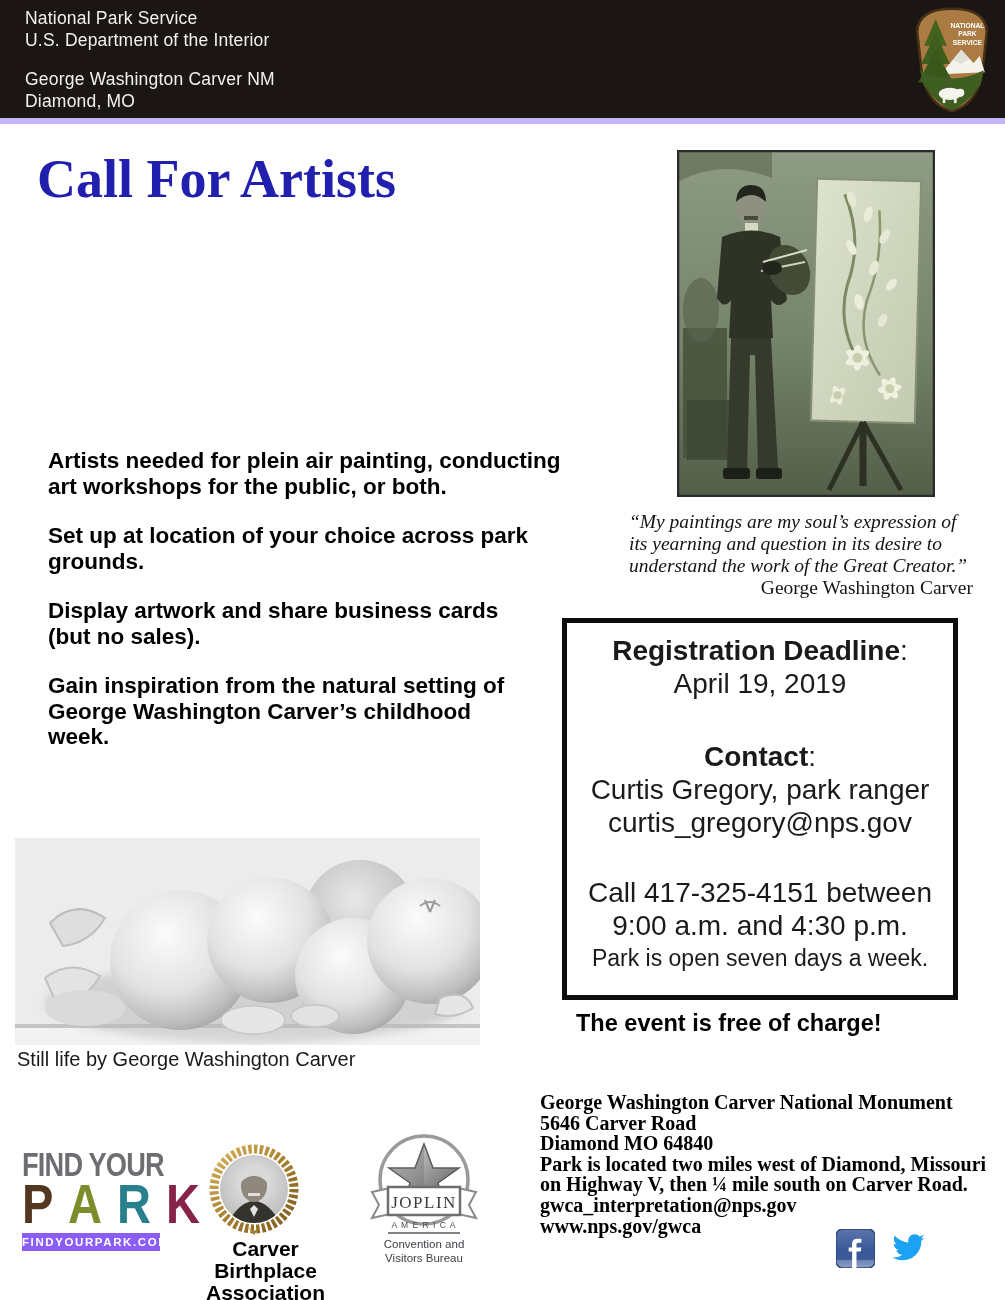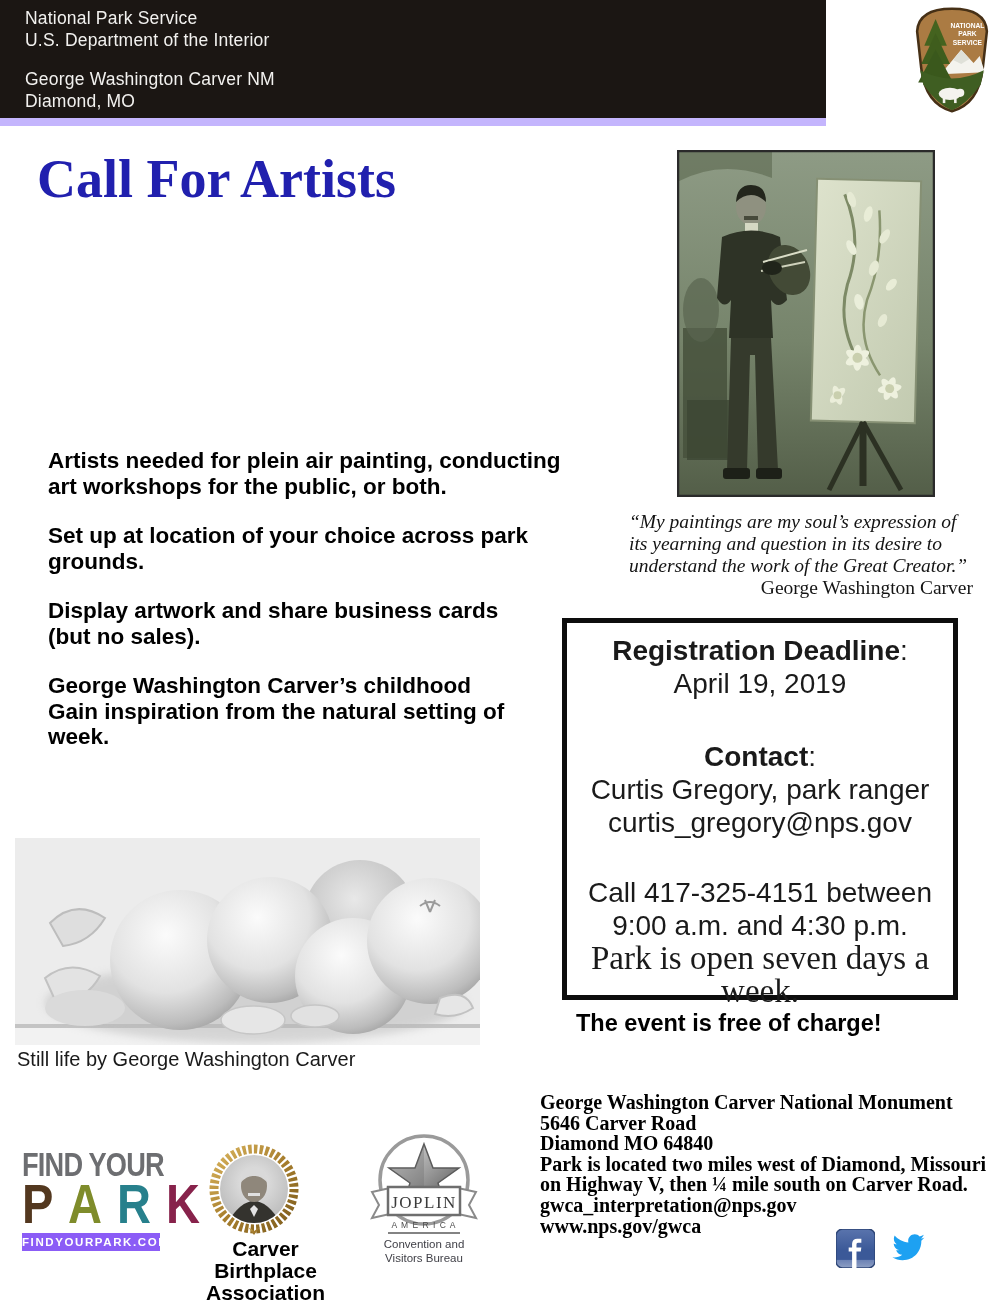--- a/index.html
+++ b/index.html
@@ -1,21 +1,21 @@
 <!DOCTYPE html>
 <html><head>
 <meta charset="utf-8">
 <style>
   html,body{margin:0;padding:0;background:#ffffff;}
   #page{position:relative;width:1005px;height:1300px;background:#ffffff;overflow:hidden;
         font-family:"Liberation Sans","DejaVu Sans",sans-serif;color:#000;}
   .abs{position:absolute;}
 
   
-  .hdr{left:0;top:0;width:826px;height:118px;background:#1b1613;border-bottom:8px solid #c4b5fd;}
+  .hdr{left:0;top:0;width:1005px;height:118px;background:#1b1613;border-bottom:6px solid #c4b5fd;}
   .hdr-block{position:absolute;color:#f2f1ef;font-size:17.5px;line-height:21.5px;letter-spacing:.2px;}
   .hdr-b1{left:25px;top:8px;}
   .hdr-b2{left:25px;top:69px;}
   .arrowhead{left:912px;top:6px;width:80px;height:108px;}
 
   
   .title{left:37px;top:148px;font-family:"Liberation Serif","DejaVu Serif",serif;font-weight:bold;
          font-size:54px;letter-spacing:0px;white-space:nowrap;}
   .event{left:50px;top:252px;font-family:"Liberation Serif","DejaVu Serif",serif;font-weight:bold;
          font-size:37px;line-height:48px;white-space:nowrap;}
@@ -28,21 +28,21 @@
   .photo{left:677px;top:150px;width:258px;height:347px;}
   .quote{left:629px;top:511px;width:360px;font-family:"Liberation Serif","DejaVu Serif",serif;
          font-style:italic;font-size:19.5px;line-height:21.8px;color:#141414;}
   .quote .attr{font-style:normal;text-align:right;padding-right:16px;margin-top:1px;}
 
   
   .regbox{left:562px;top:618px;width:396px;height:382px;border:5px solid #0d0d0d;box-sizing:border-box;
           text-align:center;font-size:28px;line-height:33px;color:#1a1a1a;padding-top:11px;}
   .regbox .sp1{height:40px;} .regbox .sp2{height:37px;}
   .regbox .b{font-weight:bold;}
-  .regbox .small{font-size:33px;font-family:Liberation Serif, serif;}
+  .regbox .small{font-size:23px;}
 
   .free{left:576px;top:1010px;font-size:23.5px;font-weight:bold;white-space:nowrap;}
 
   
   .still{left:15px;top:838px;width:465px;height:207px;}
   .still-cap{left:17px;top:1048px;font-size:20px;color:#1a1a1a;white-space:nowrap;}
 
   
   .fyp{left:22px;top:1149px;width:140px;}
   .fyp-find{font-size:34px;font-weight:bold;line-height:31px;white-space:nowrap;}
@@ -108,22 +108,22 @@
   </div>
   <div class="abs para p2">
     <div>Set up at location of your choice across park</div>
     <div>grounds.</div>
   </div>
   <div class="abs para p3">
     <div>Display artwork and share business cards</div>
     <div>(but no sales).</div>
   </div>
   <div class="abs para p4">
+    <div>Gain inspiration from the natural setting of</div>
     <div>George Washington Carver’s childhood</div>
-    <div>Gain inspiration from the natural setting of</div>
     <div>week.</div>
   </div>
 
   <svg class="abs photo" viewBox="0 0 258 347">
     <defs>
       <linearGradient id="phbg" x1="0" y1="0" x2="0" y2="1">
         <stop offset="0" stop-color="#8e9b85"></stop>
           <stop offset="0.55" stop-color="#76846b"></stop>
         <stop offset="1" stop-color="#535e48"></stop>
       </linearGradient>

